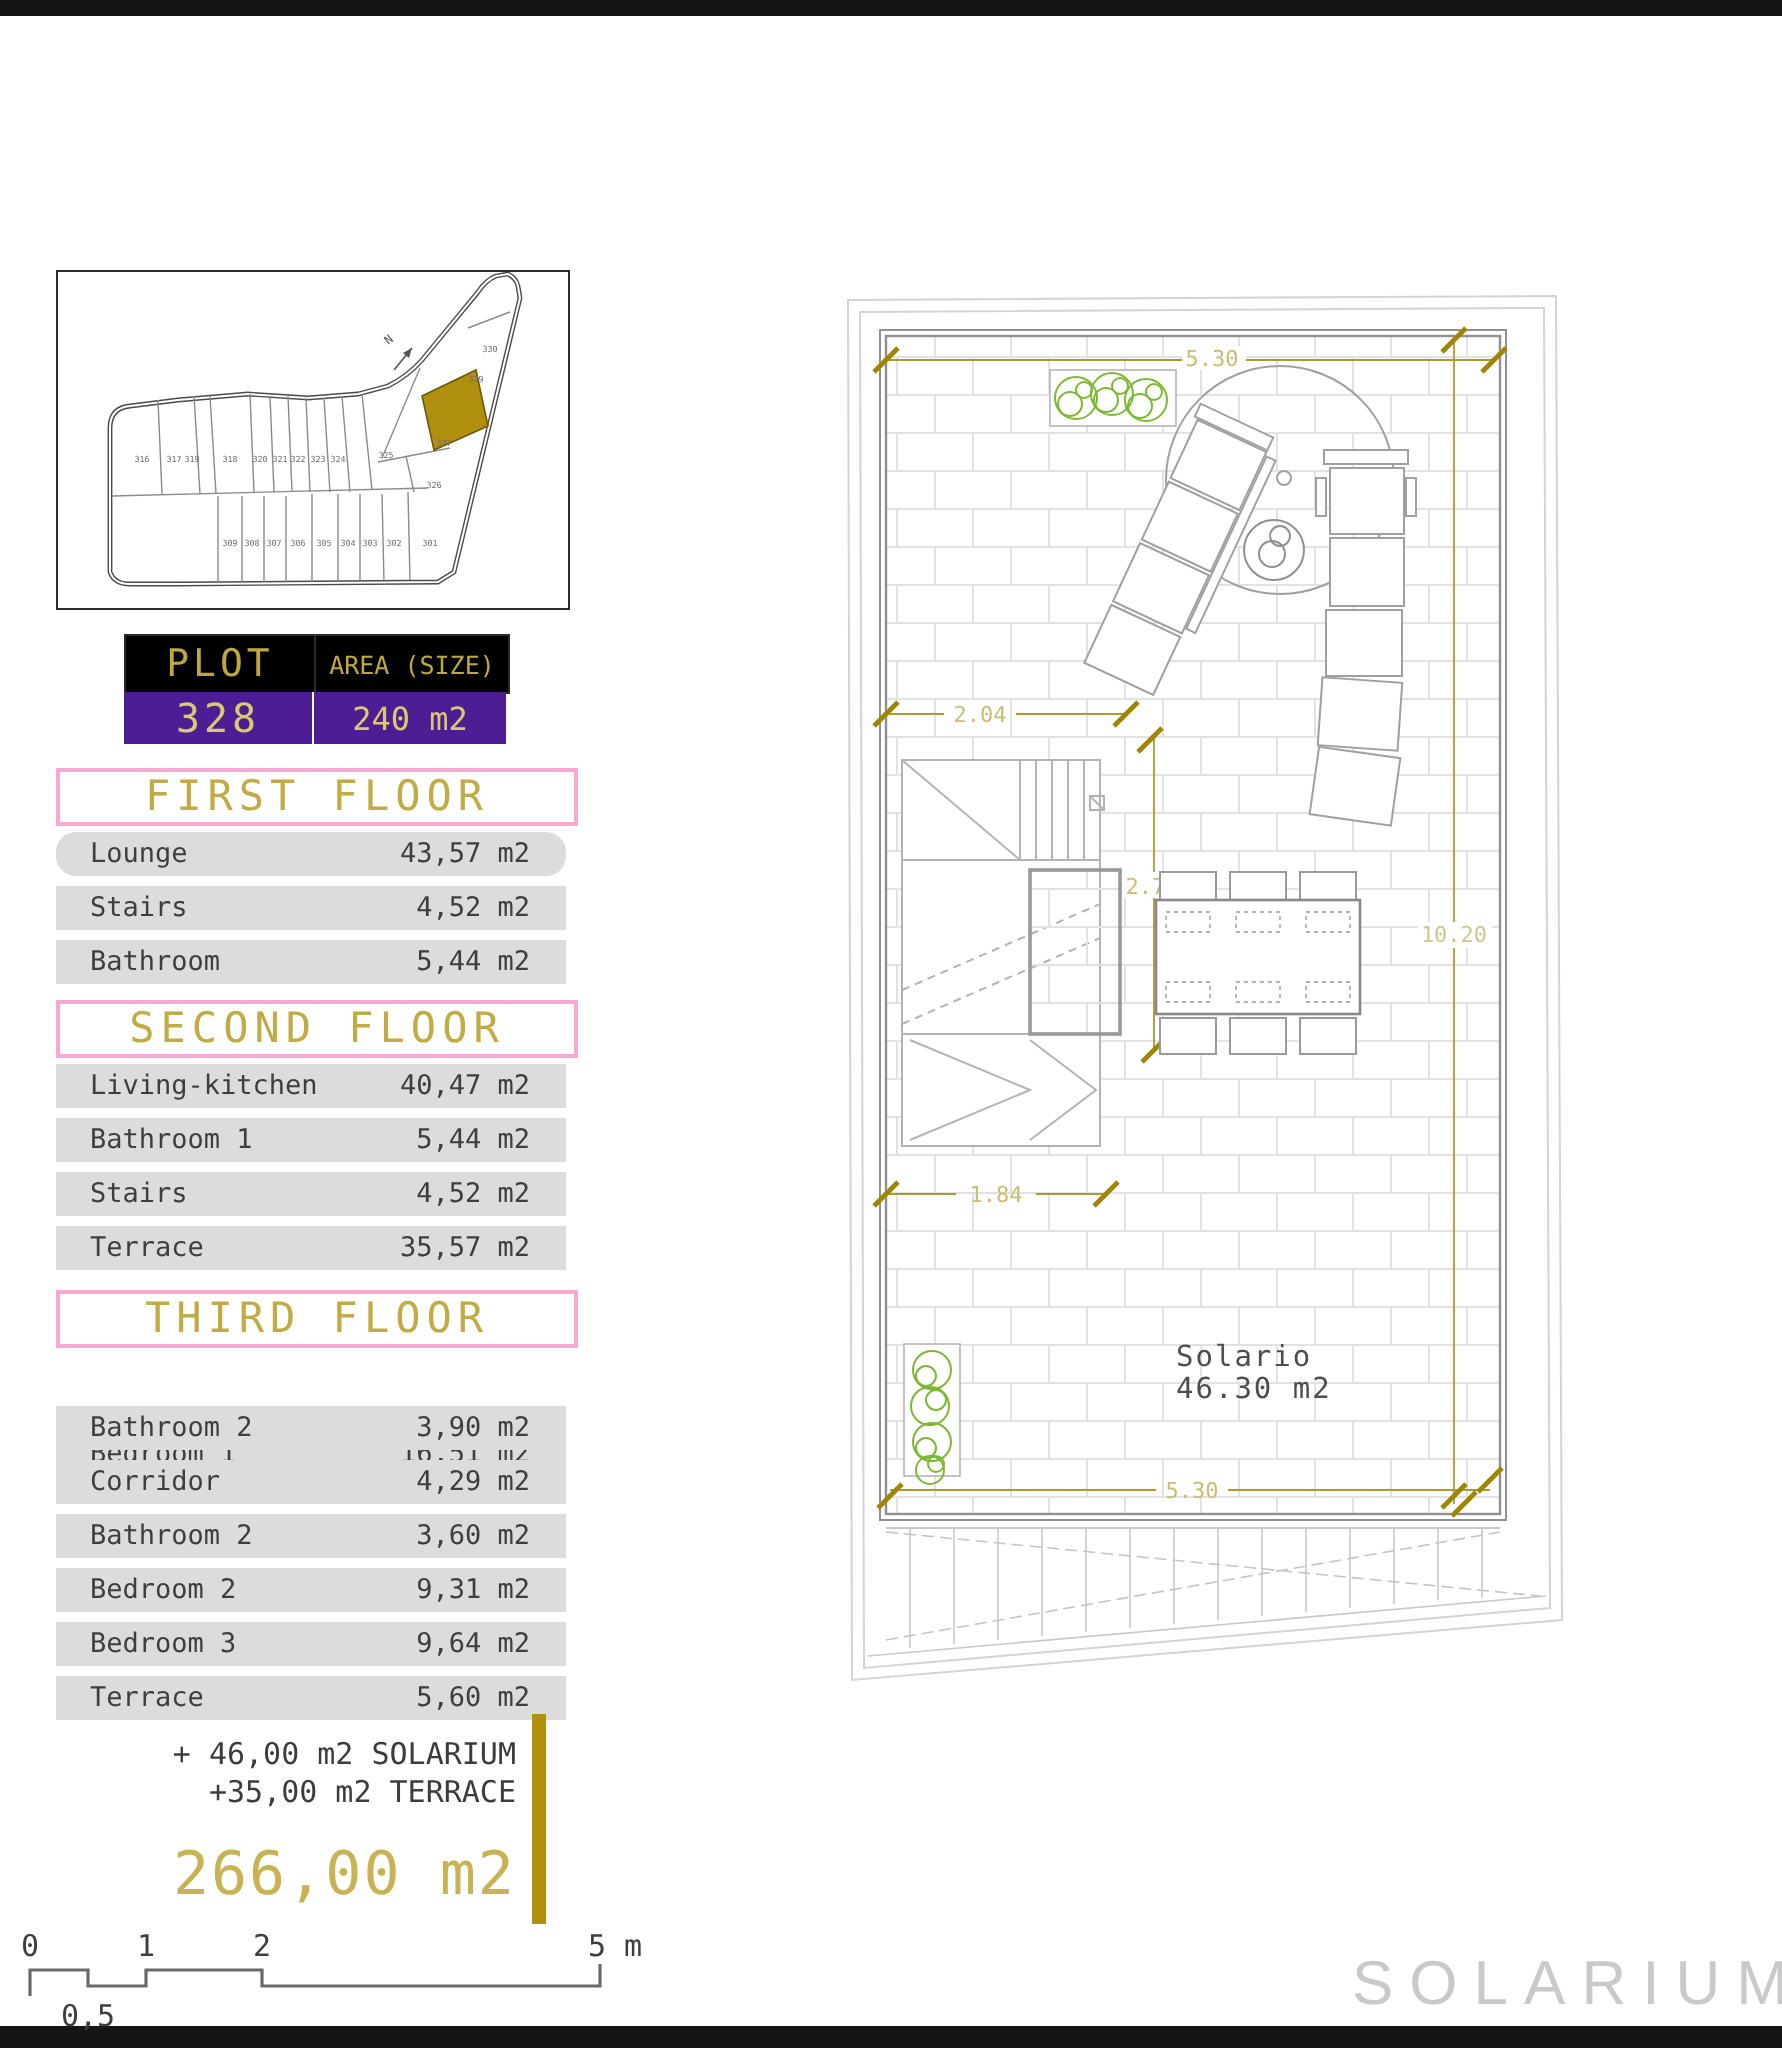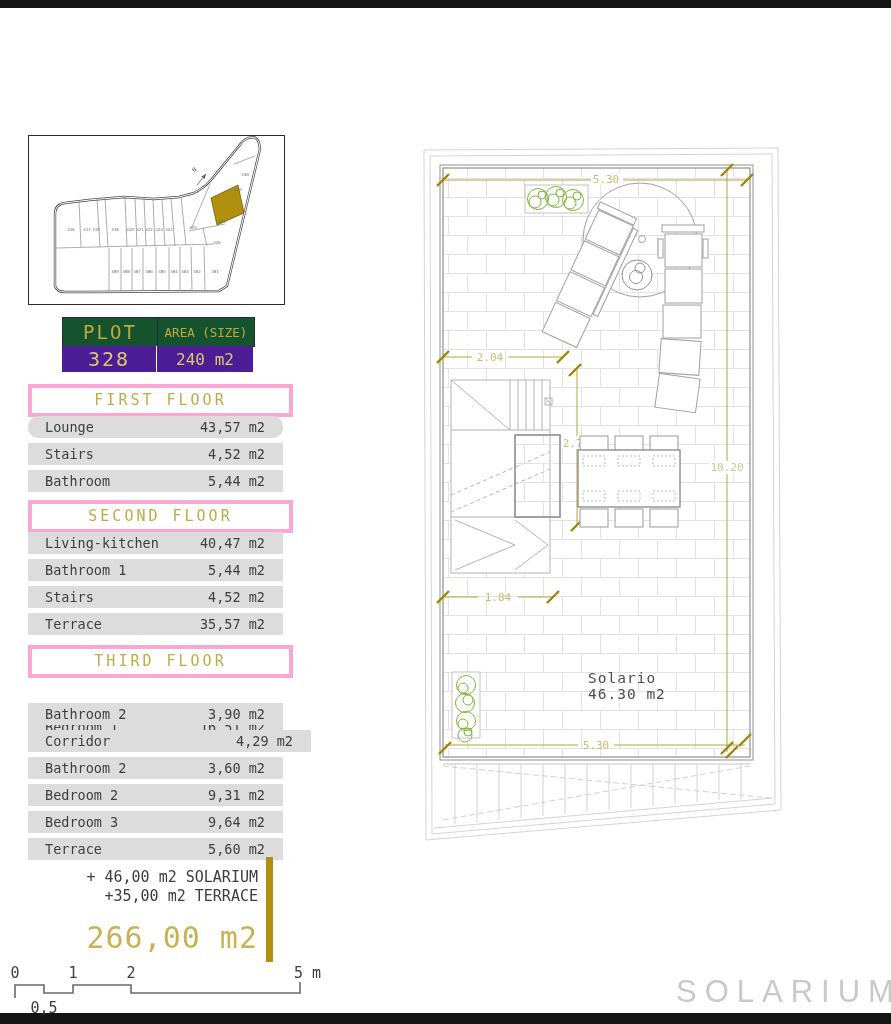--- a/index.html
+++ b/index.html
@@ -2,30 +2,30 @@
 <html><head>
 <meta charset="utf-8">
 <style>
   html,body{margin:0;padding:0;background:#fff;}
   body{width:891px;height:1024px;position:relative;overflow:hidden;
        font-family:"DejaVu Sans Mono", monospace;}
   .abs{position:absolute;}
   .bar{background:#151515;left:0;width:891px;}
   
   .siteplan-box{left:28px;top:135px;width:255px;height:168px;border:1px solid #2b2b2b;background:#fff;}
-  .plot-head{left:62px;top:317px;width:191px;height:28px;border:1px solid #2b2b2b;display:flex;background:#14532d;}
+  .plot-head{left:62px;top:317px;width:191px;height:28px;border:1px solid #2b2b2b;display:flex;background:#000000;}
   .plot-head .c1{width:94px;border-right:1px solid #2b2b2b;display:flex;align-items:center;justify-content:center;
                  color:#bfa93f;font-size:19px;letter-spacing:2px;}
   .plot-head .c2{flex:1;display:flex;align-items:center;justify-content:center;color:#bfa93f;font-size:12.5px;}
   .plot-val{left:62px;top:346px;width:191px;height:26px;background:#4c1d95;display:flex;}
   .plot-val .c1{width:94px;border-right:1.5px solid #fff;display:flex;align-items:center;justify-content:center;
                 color:#dcc96d;font-size:20px;letter-spacing:2px;}
   .plot-val .c2{flex:1;display:flex;align-items:center;justify-content:center;color:#dcc96d;font-size:16px;}
-  .floor-head{left:28px;width:257px;height:25px;border:4px solid #f9a8d4;background:#fff;
-              text-align:center;line-height:25px;color:#c0ab45;font-size:15px;letter-spacing:3px;}
+  .floor-head{left:28px;width:257px;height:25px;border:2px solid #f9a8d4;background:#fff;
+              text-align:center;line-height:25px;color:#c0ab45;font-size:21px;letter-spacing:3px;}
   .row{left:28px;width:255px;height:22px;background:#dcdcdc;color:#3e3e3e;font-size:13.5px;line-height:22px;}
   .row .lbl{position:absolute;left:17px;}
   .row .val{position:absolute;right:18px;}
   .sum-lines{left:30px;top:868px;width:228px;text-align:right;color:#3c3c3c;font-size:15px;line-height:19px;}
   .sum-total{left:30px;top:920px;width:228px;text-align:right;color:#c9b253;font-size:30px;letter-spacing:1px;}
   .gold-bar{left:266px;top:857px;width:7px;height:105px;background:#b2900f;}
   .watermark{left:676px;top:974px;font-family:"Liberation Sans",sans-serif;font-size:31px;
              letter-spacing:8px;color:#c9c9c9;}
   svg text{font-family:"DejaVu Sans Mono",monospace;}
   .plan-wrap{left:410px;top:140px;width:375px;height:720px;}
@@ -128,21 +128,21 @@
 
 <div class="abs floor-head" style="top:645px;">THIRD FLOOR</div>
 <div class="abs row" style="top:676px;margin-top:40px;">
     <span class="lbl">Bedroom 1</span>
     <span class="val">16,51 m2</span>
   </div>
 <div class="abs row" style="top:703px;">
     <span class="lbl">Bathroom 2</span>
     <span class="val">3,90 m2</span>
   </div>
-<div class="abs row" style="top:730px;padding-left:28px;">
+<div class="abs row" style="top:730px;">
     <span class="lbl">Corridor</span>
     <span class="val">4,29 m2</span>
   </div>
 <div class="abs row" style="top:757px;">
     <span class="lbl">Bathroom 2</span>
     <span class="val">3,60 m2</span>
   </div>
 <div class="abs row" style="top:784px;">
     <span class="lbl">Bedroom 2</span>
     <span class="val">9,31 m2</span>

